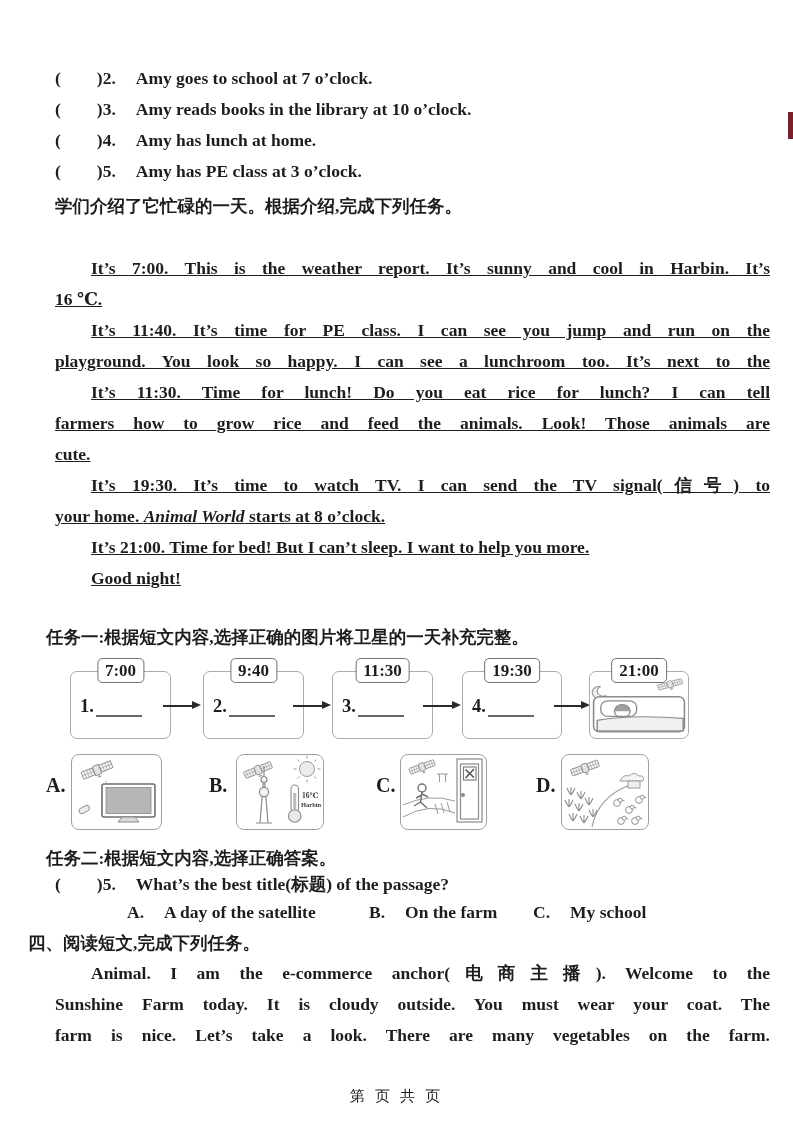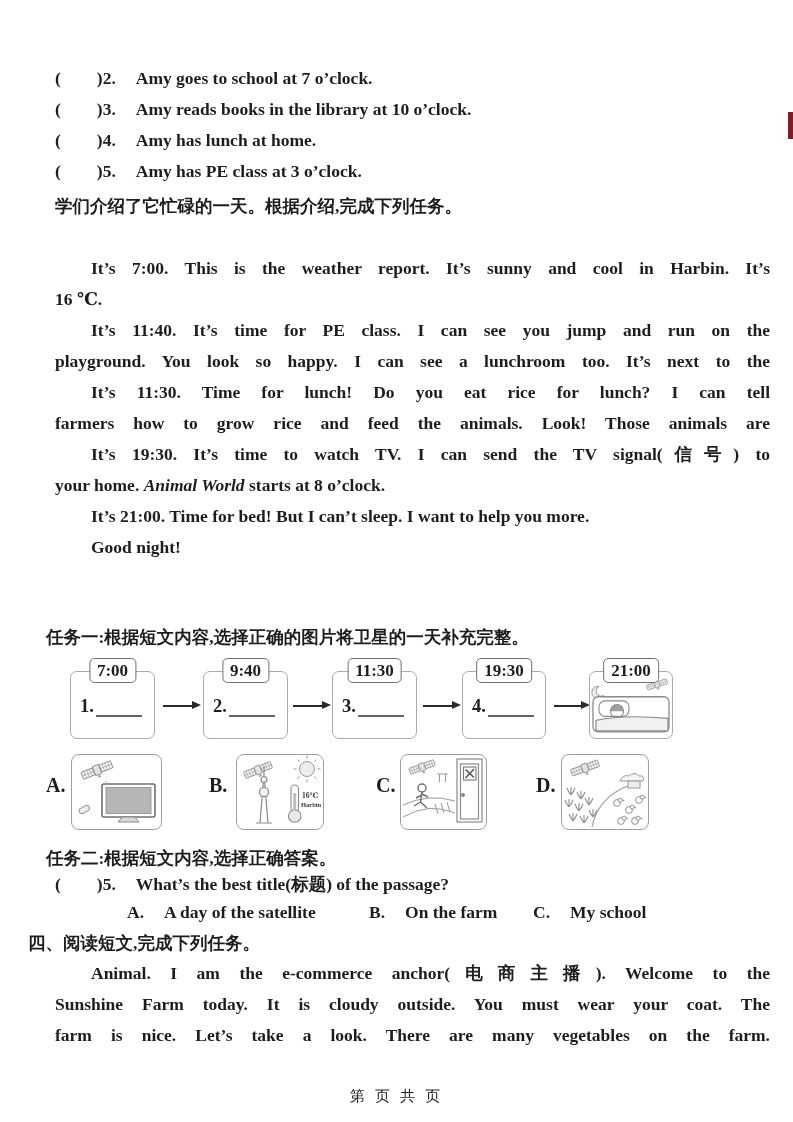--- a/index.html
+++ b/index.html
@@ -8,21 +8,21 @@
   .abs{position:absolute;}
   .line{font-size:17.5px;line-height:31px;}
   .w{width:715px;}
   .j{text-align:justify;text-align-last:justify;}
   .ind{text-indent:36px;}
   .hang2{padding-left:27px;}
   .pgap{display:inline-block;width:36px;}
   .mlx{margin-left:20px;}
   .it{font-style:italic;margin-top:40px;}
   
-  .slot{position:absolute;height:92px;}
+  .slot{position:absolute;height:92px;padding-left:16px;}
   .tab{position:absolute;top:3px;left:50%;transform:translateX(-50%);height:23px;line-height:23px;
        padding:0 7px;border:1.7px solid #6f6f6f;border-radius:5px;background:#fff;font-size:17px;
        font-weight:700;white-space:nowrap;z-index:2;}
   .tbox{position:absolute;top:16px;left:0;right:0;height:66px;border:1.5px solid #ababab;border-radius:7px;background:#fff;}
   .numline{display:flex;align-items:flex-end;margin:22px 0 0 9px;}
   .num{font-size:18.5px;font-weight:700;}
   .blank{display:inline-block;width:46px;height:21px;border-bottom:2px solid #666;margin-left:2px;}
   .arr{position:absolute;top:50px;height:2.2px;background:#2a2a2a;}
   .arr::after{content:"";position:absolute;right:-8px;top:-3.6px;width:0;height:0;
               border-left:9px solid #2a2a2a;border-top:4.7px solid transparent;border-bottom:4.7px solid transparent;}
@@ -66,27 +66,28 @@
     <div class="line"><span>(</span><span class="pgap"></span><span>)2.</span><span class="mlx">Amy goes to school at 7 o’clock.</span></div>
     <div class="line"><span>(</span><span class="pgap"></span><span>)3.</span><span class="mlx">Amy reads books in the library at 10 o’clock.</span></div>
     <div class="line"><span>(</span><span class="pgap"></span><span>)4.</span><span class="mlx">Amy has lunch at home.</span></div>
     <div class="line"><span>(</span><span class="pgap"></span><span>)5.</span><span class="mlx">Amy has PE class at 3 o’clock.</span></div>
   </div>
 
   <div class="abs" style="left:28px;top:191px;width:742px;">
     <div class="line hang2">学们介绍了它忙碌的一天。根据介绍,完成下列任务。</div>
   </div>
 
-  <div class="abs" style="left:55px;top:253px;">
+  <div class="abs" style="left:55px;top:253px;text-decoration:underline;">
     <div class="line w ind j">It’s 7:00. This is the weather report. It’s sunny and cool in Harbin. It’s</div>
     <div class="line w">16 ℃.</div>
     <div class="line w ind j">It’s 11:40. It’s time for PE class. I can see you jump and run on the</div>
     <div class="line w j">playground. You look so happy. I can see a lunchroom too. It’s next to the</div>
     <div class="line w ind j">It’s 11:30. Time for lunch! Do you eat rice for lunch? I can tell</div>
     <div class="line w j">farmers how to grow rice and feed the animals. Look! Those animals are</div>
+    <div class="line w">cute.</div>
     <div class="line w ind j">It’s 19:30. It’s time to watch TV. I can send the TV signal(信号) to</div>
     <div class="line w"><span>your home. </span><span class="it">Animal World</span><span> starts at 8 o’clock.</span></div>
     <div class="line w ind">It’s 21:00. Time for bed! But I can’t sleep. I want to help you more.</div>
     <div class="line w ind">Good night!</div>
   </div>
 
   <div class="abs line" style="left:46px;top:622px;">任务一:根据短文内容,选择正确的图片将卫星的一天补充完整。</div>
 
   <div class="abs" style="left:0;top:655px;width:793px;height:92px;">
 

